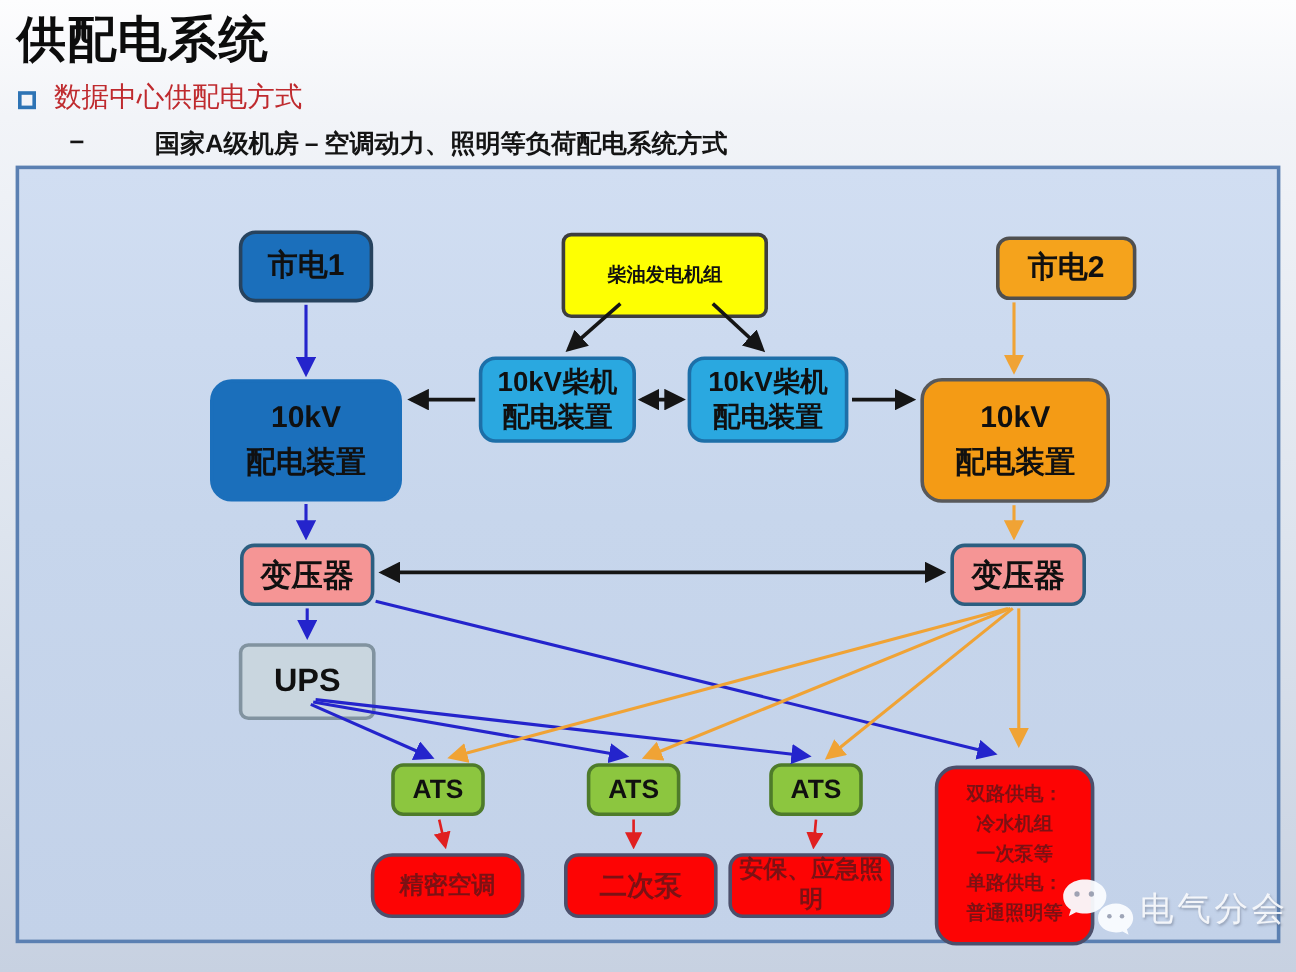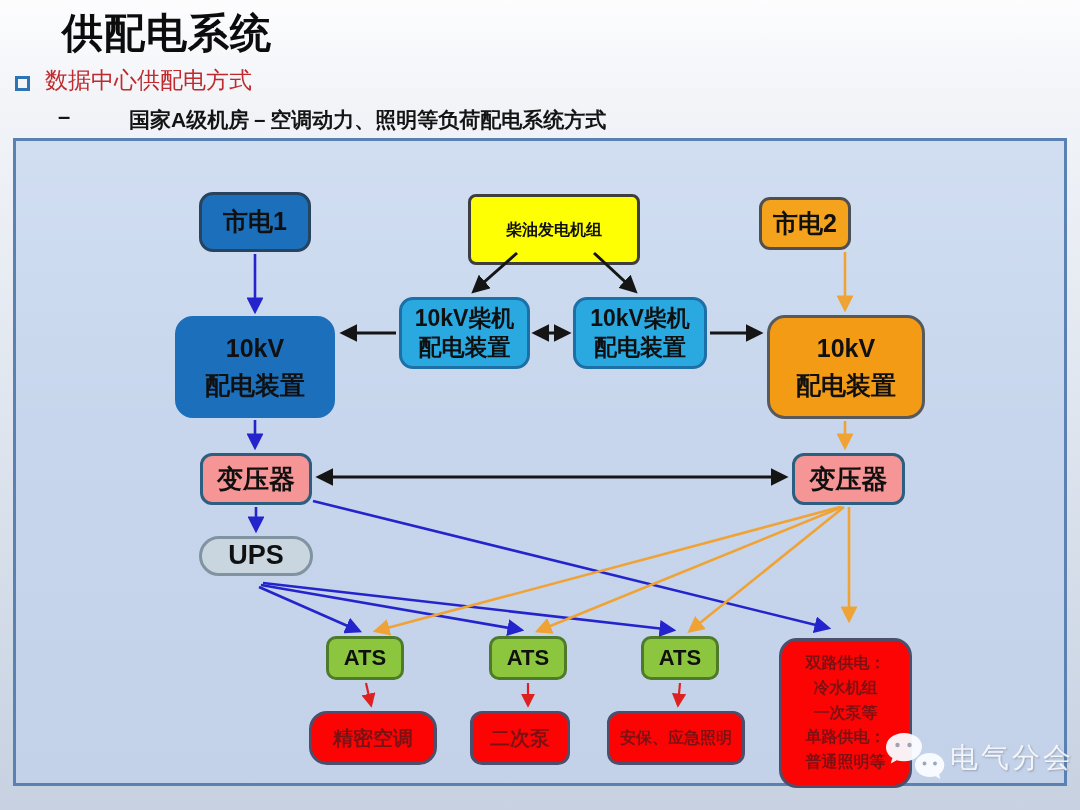--- a/index.html
+++ b/index.html
@@ -5,21 +5,21 @@
   * { margin:0; padding:0; box-sizing:border-box; }
   html,body { width:1080px; height:810px; overflow:hidden; }
   body {
     font-family:"Liberation Sans","DejaVu Sans",sans-serif;
     background:linear-gradient(180deg,#fdfdfe 0%,#f2f4f8 12%,#dde4ee 55%,#c7d1e1 100%);
     position:relative;
   }
   
   .slide-title{
     position:absolute; left:14px; top:6px;
-    font-size:41px; font-weight:bold; color:#0c0c0c; letter-spacing:1px;margin-left:48px;
+    font-size:41px; font-weight:bold; color:#0c0c0c; letter-spacing:1px;
   }
   .bullet-square{
     position:absolute; left:15px; top:76px; width:15px; height:15px;
     border:3px solid #2e74b5; background:transparent;
   }
   .bullet-text{
     position:absolute; left:45px; top:65px;
     font-size:23px; font-weight:normal; color:#bf2a2e;
   }
   .subbullet-dash{
@@ -36,34 +36,34 @@
     background:linear-gradient(180deg,#d1def2 0%,#c7d6ec 45%,#c3d2e9 100%);
     border:3px solid #5b80b2;
   }
   .node{
     position:absolute; display:flex; align-items:center; justify-content:center;
     text-align:center; font-weight:bold; color:#101010;
     white-space:pre-line; line-height:1.25;
   }
   .n-utility1      { left:183px; top:51px;  width:112px; height:60px;  background:#1b6fbb; border:3px solid #27435e; border-radius:14px; font-size:25px; }
   .n-diesel        { left:452px; top:53px;  width:172px; height:71px;  background:#feff02; border:3px solid #3e3e3e; border-radius:8px; font-size:16px; }
-  .n-utility2      { left:743px; top:56px;  width:92px; height:53px;  background:#f5a31c; border:3px solid #4f4f4f; border-radius:11px; font-size:25px; }
+  .n-utility2      { left:814px; top:56px;  width:117px; height:53px;  background:#f5a31c; border:3px solid #4f4f4f; border-radius:11px; font-size:25px; }
   .n-dsgL          { left:383px; top:156px; width:131px; height:72px;  background:#2aa8e0; border:3px solid #1d6fa8; border-radius:14px; font-size:23px; }
   .n-dsgR          { left:557px; top:156px; width:134px; height:72px;  background:#2aa8e0; border:3px solid #1d6fa8; border-radius:14px; font-size:23px; }
   .n-sgL           { left:159px; top:175px; width:160px; height:102px; background:#1b6fbb; border:3px solid #1b6fbb; border-radius:18px; font-size:25px; line-height:1.5; }
   .n-sgR           { left:751px; top:174px; width:158px; height:104px; background:#f49b15; border:3px solid #58595b; border-radius:18px; font-size:25px; line-height:1.5; }
   .n-trL           { left:184px; top:312px; width:112px; height:52px;  background:#f59595; border:3px solid #2c5e80; border-radius:12px; font-size:26px; }
   .n-trR           { left:776px; top:312px; width:113px; height:52px;  background:#f59595; border:3px solid #2c5e80; border-radius:12px; font-size:26px; }
-  .n-ups           { left:183px; top:395px; width:114px; height:40px;  background:#c9d6df; border:3px solid #8193a0; border-radius:20px; font-size:27px; }
+  .n-ups           { left:183px; top:395px; width:114px; height:64px;  background:#c9d6df; border:3px solid #8193a0; border-radius:8px; font-size:27px; }
   .n-ats1          { left:310px; top:495px; width:78px;  height:44px;  background:#8cc63f; border:3px solid #4e7b2a; border-radius:10px; font-size:22px; }
   .n-ats2          { left:473px; top:495px; width:78px;  height:44px;  background:#8cc63f; border:3px solid #4e7b2a; border-radius:10px; font-size:22px; }
   .n-ats3          { left:625px; top:495px; width:78px;  height:44px;  background:#8cc63f; border:3px solid #4e7b2a; border-radius:10px; font-size:22px; }
   .n-load1         { left:293px; top:570px; width:128px; height:54px;  background:#fd0404; border:3px solid #4c4f6b; border-radius:18px; font-size:20px; color:#7c1114; }
-  .n-load2         { left:454px; top:570px; width:100px; height:54px;  background:#fd0404; border:3px solid #4c4f6b; border-radius:12px; font-size:20px; color:#7c1114; }
-  .n-load3         { left:591px; top:570px; width:138px; height:54px;  background:#fd0404; border:3px solid #4c4f6b; border-radius:12px; font-size:16px; color:#7c1114; }
+  .n-load2         { left:454px; top:570px; width:128px; height:54px;  background:#fd0404; border:3px solid #4c4f6b; border-radius:12px; font-size:23px; color:#7c1114; }
+  .n-load3         { left:591px; top:570px; width:138px; height:54px;  background:#fd0404; border:3px solid #4c4f6b; border-radius:12px; font-size:20px; color:#7c1114; }
   .n-load4         { left:763px; top:485px; width:133px; height:150px; background:#fd0404; border:3px solid #4c4f6b; border-radius:18px; font-size:16px; color:#7c1114; line-height:1.55;margin-top:12px; }
   .arrows{ position:absolute; left:0; top:0; width:1054px; height:648px; pointer-events:none; }
   
   .watermark{
     position:absolute; left:884px; top:728px; width:196px; height:60px;
     display:flex; align-items:center; z-index:10; pointer-events:none;
   }
   .wm-text{
     font-size:28px; font-weight:normal; color:rgba(248,250,252,0.92);
     letter-spacing:3px; text-shadow:1px 1px 2px rgba(90,100,120,0.45);

